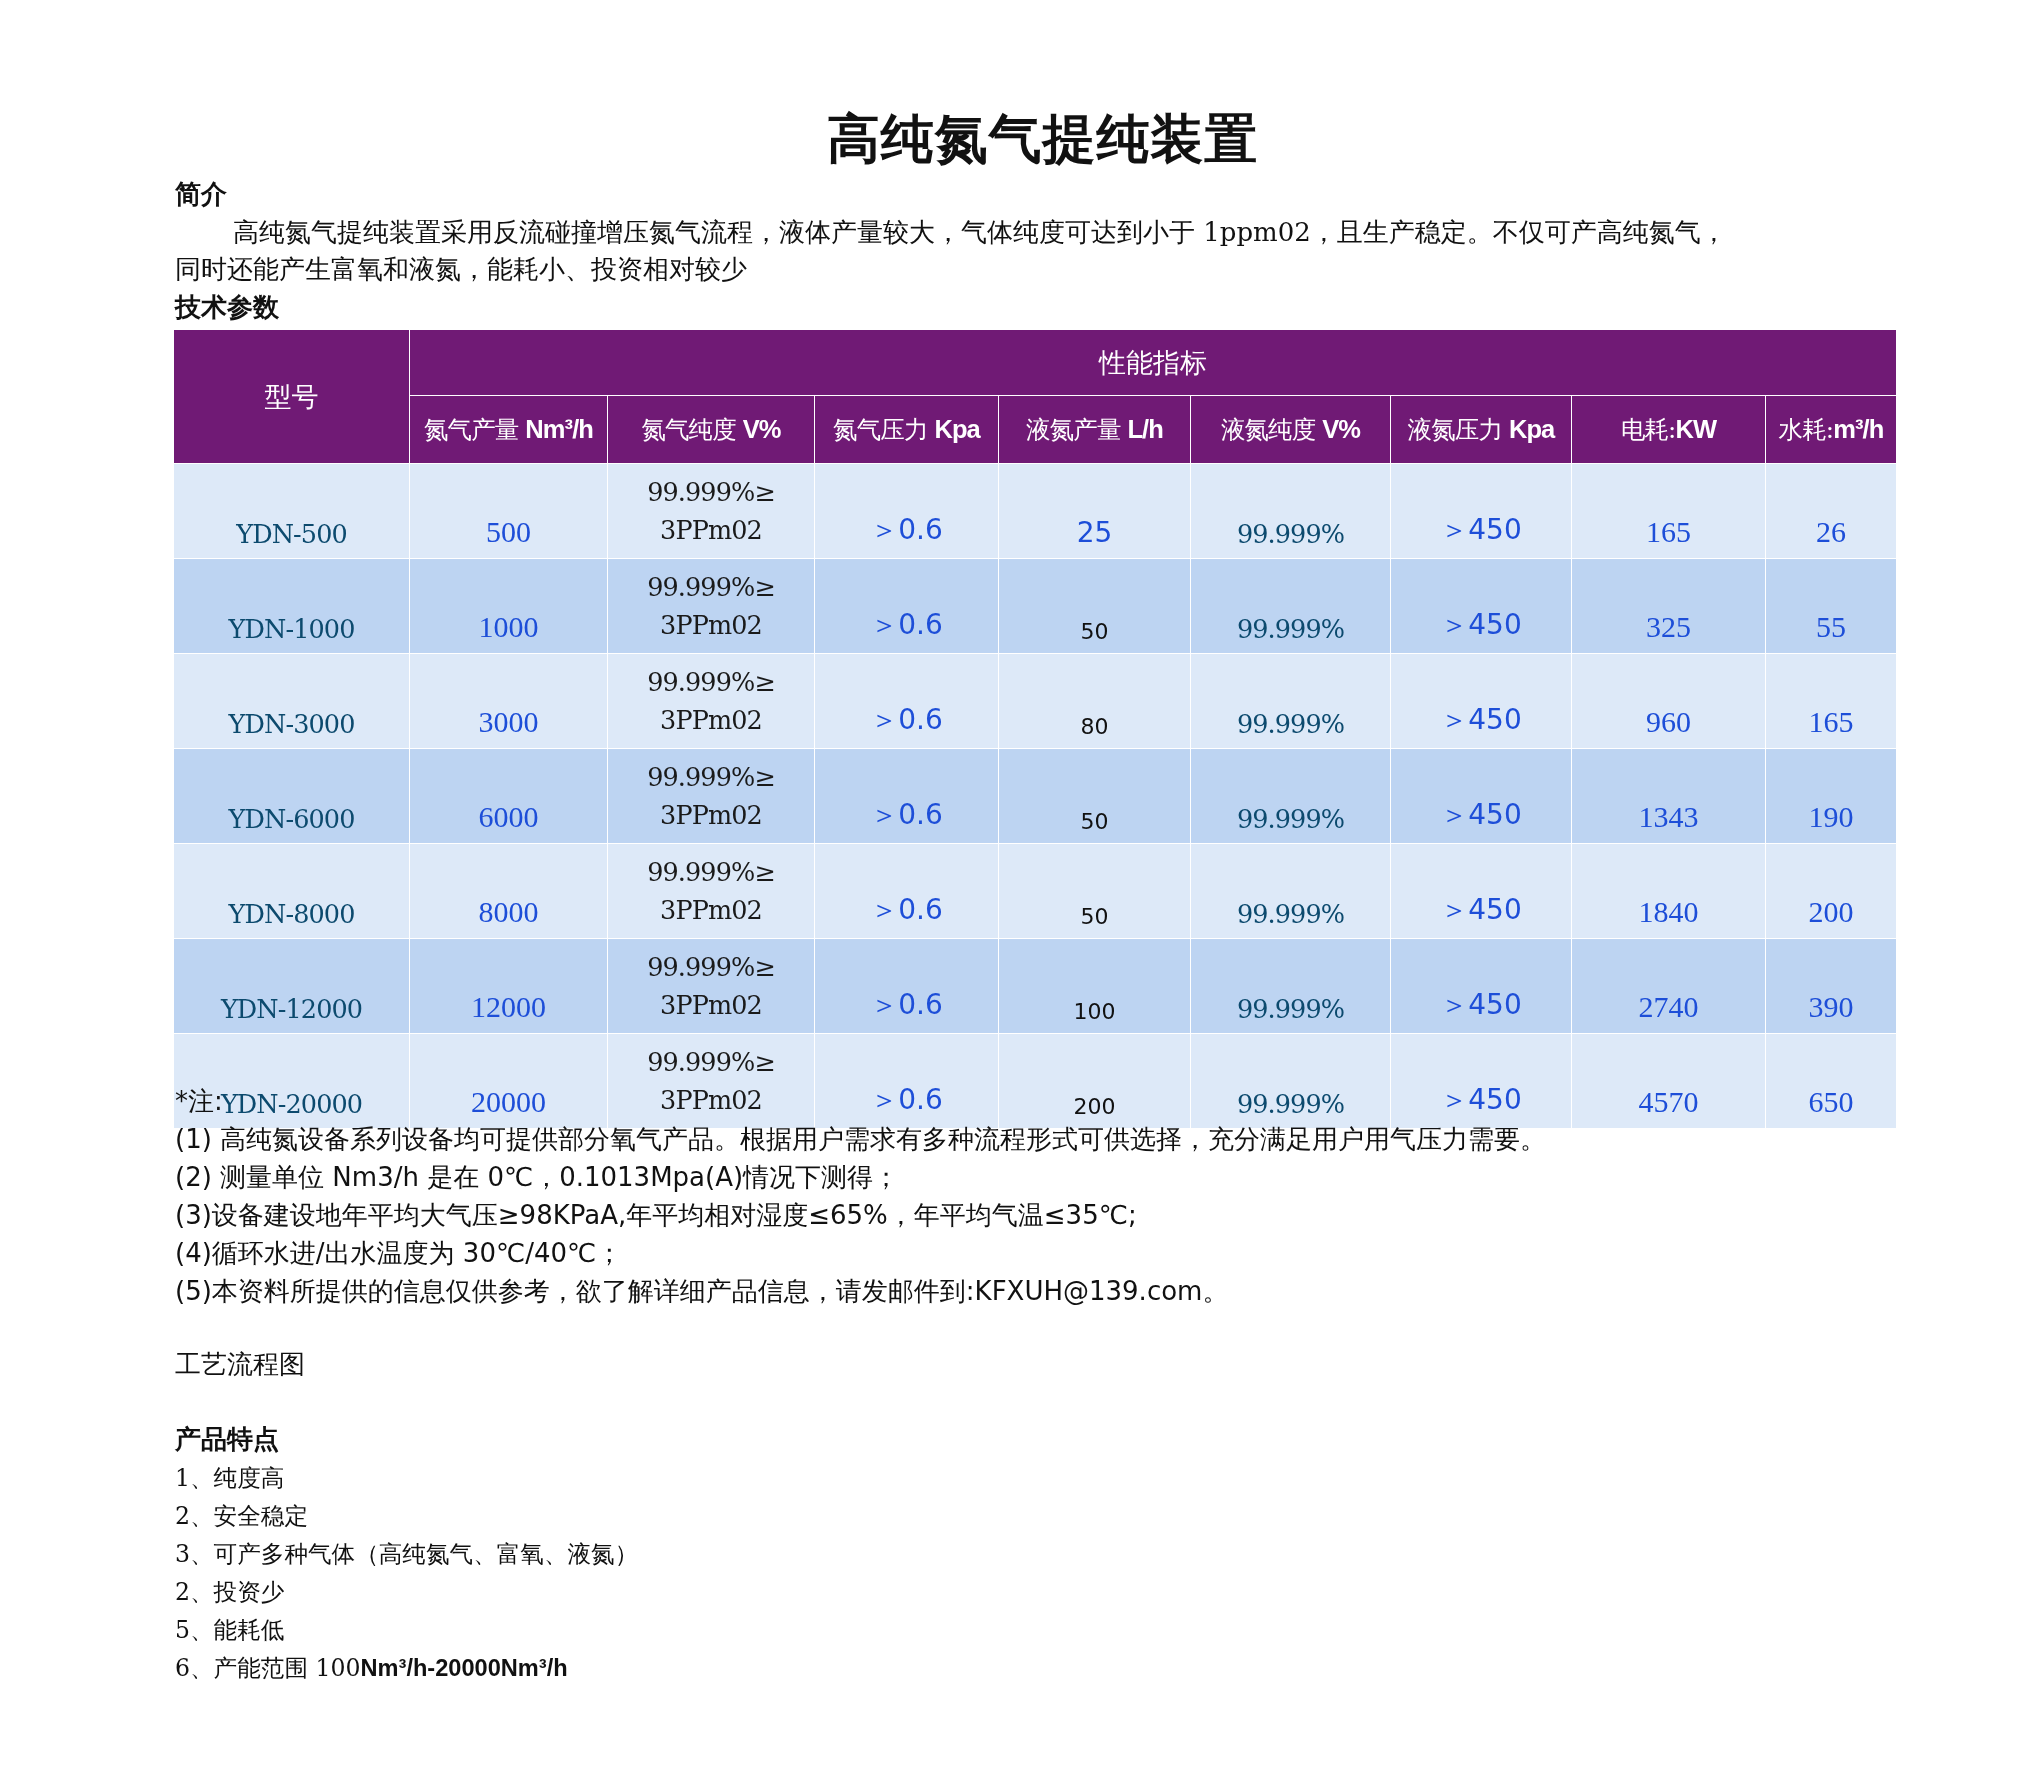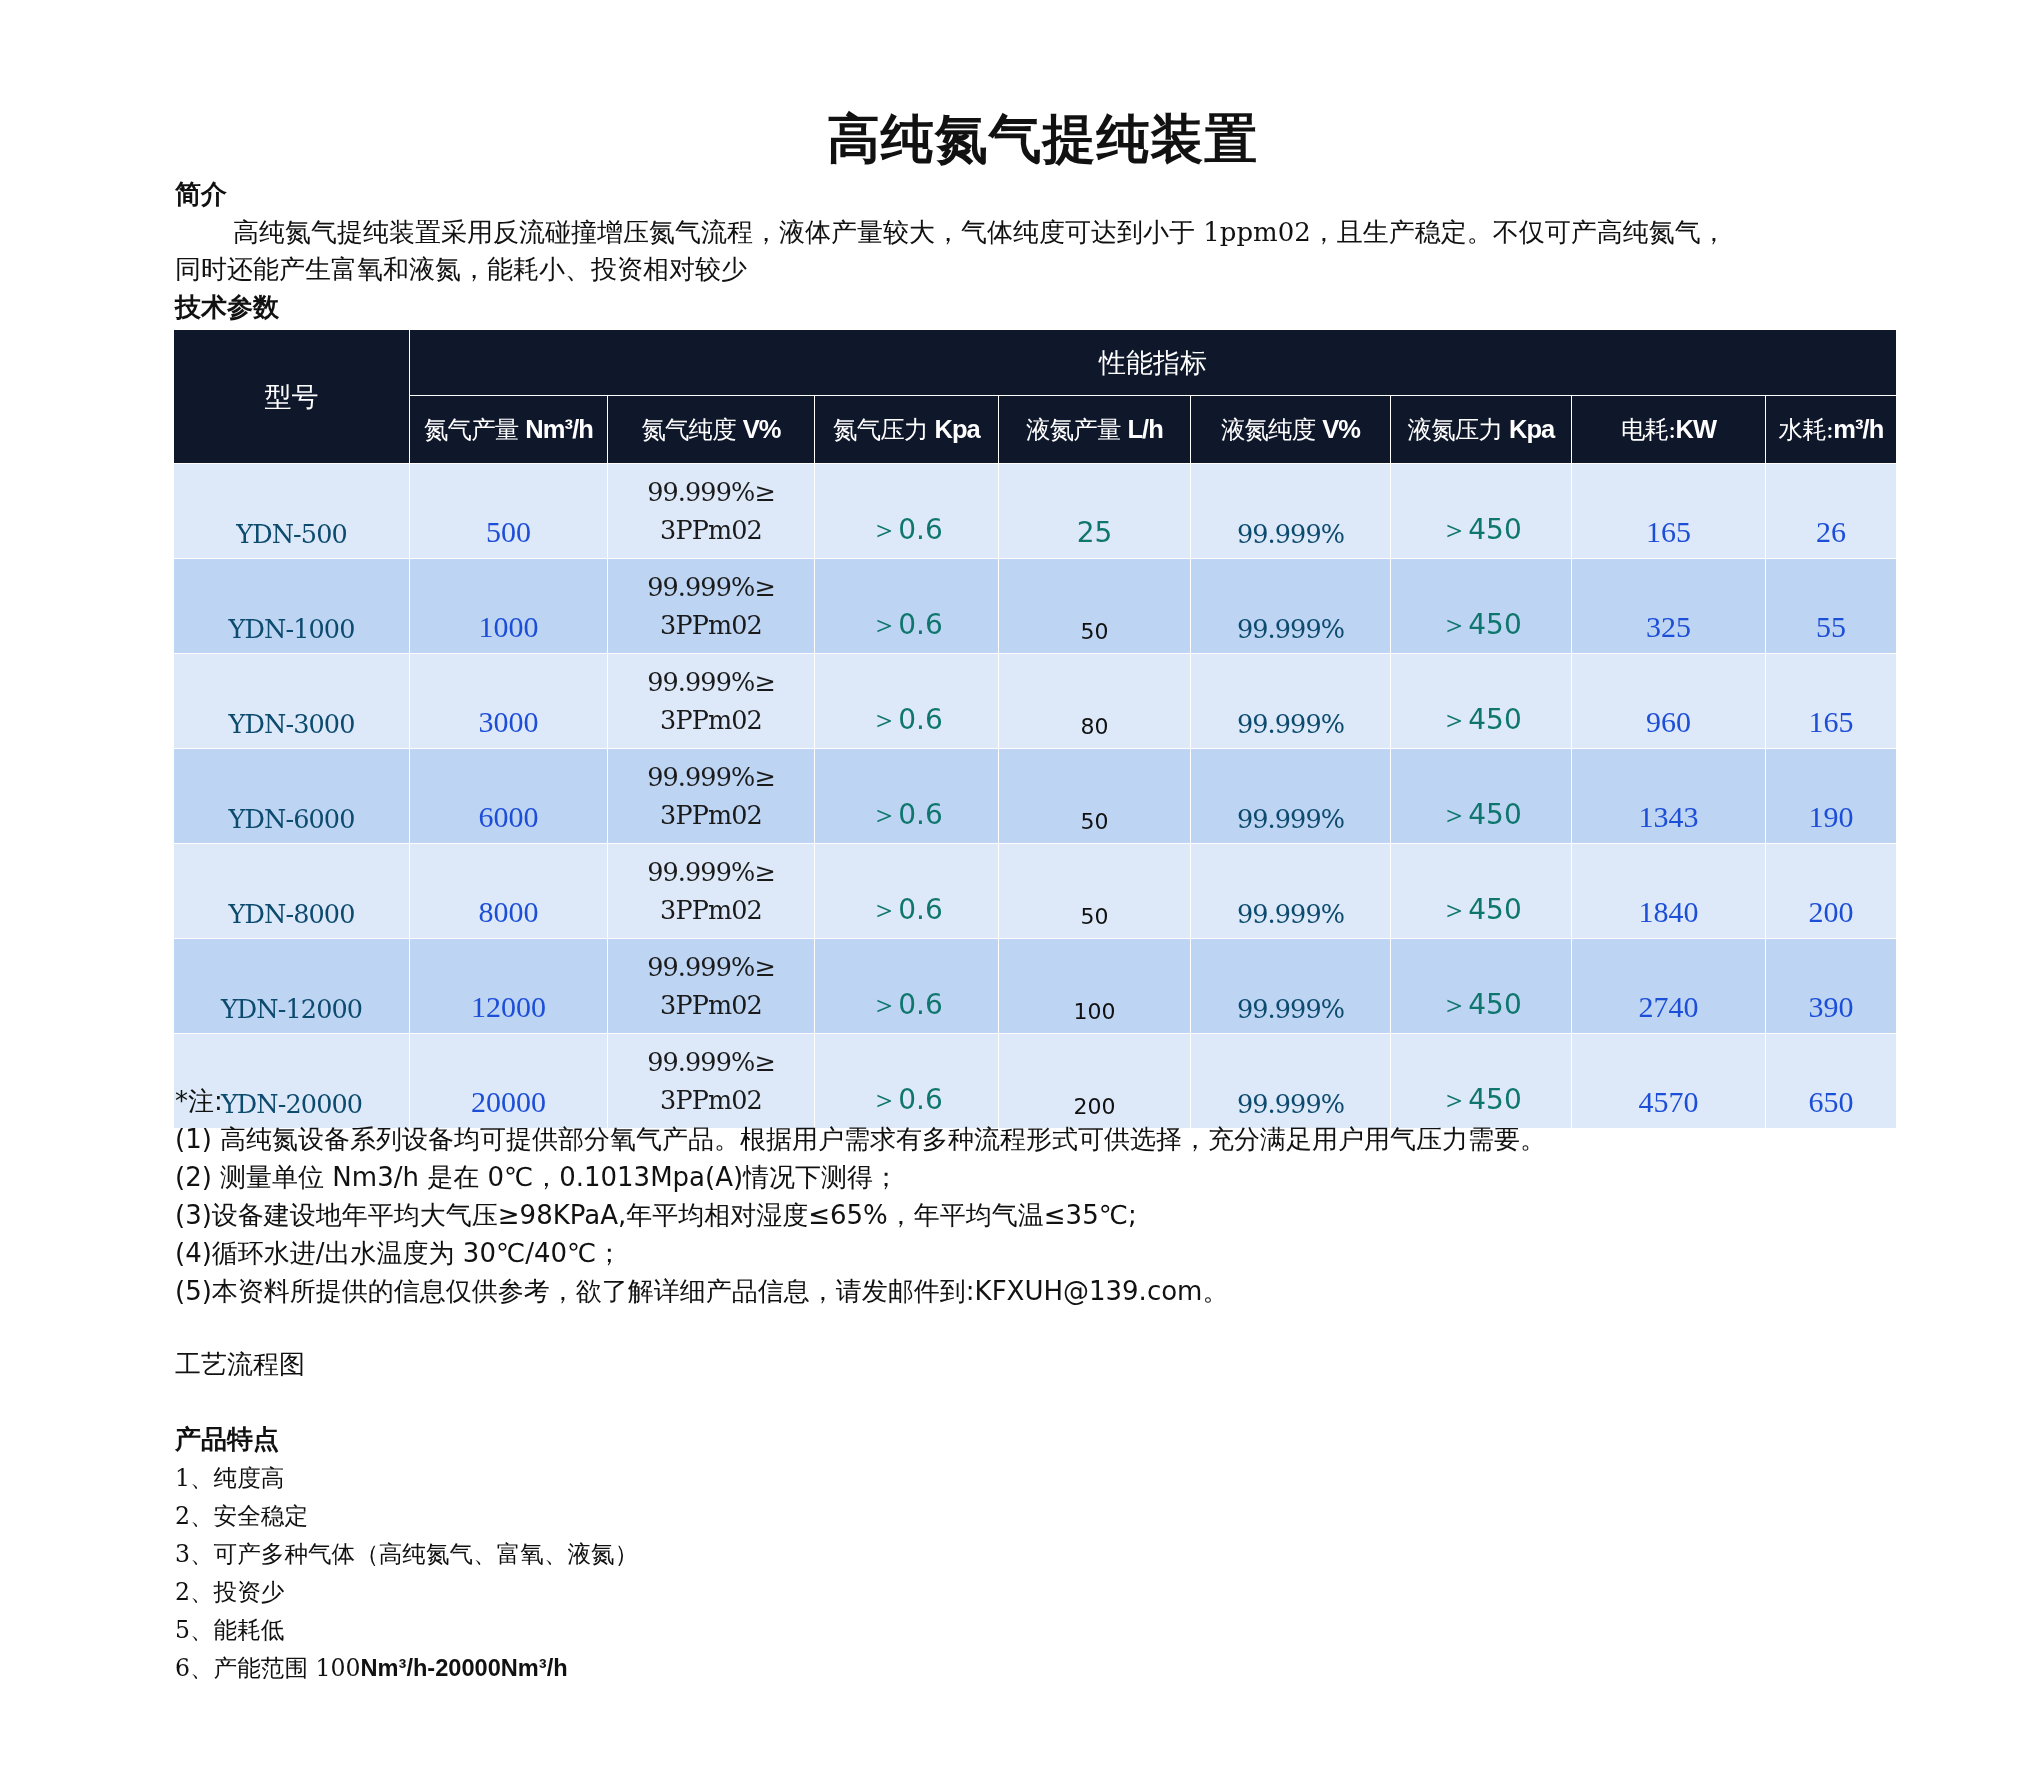--- a/index.html
+++ b/index.html
@@ -51,21 +51,21 @@
       table-layout: fixed;
     }
     .spec-table th, .spec-table td {
       border: 1.8px solid #ffffff;
       padding: 0;
       text-align: center;
       overflow: hidden;
       white-space: nowrap;
     }
     .spec-table thead th {
-      background: #0f172a;
+      background: #701a75;
       color: #ffffff;
       font-weight: normal;
     }
     .th-model {
       font-family: "DejaVu Serif", "Liberation Serif", serif;
       font-size: 27px;
       height: 133px;
     }
     .th-group {
       font-family: "DejaVu Serif", "Liberation Serif", serif;
@@ -102,21 +102,21 @@
       color: #1d4ed8;
     }
     .cell-sans-small {
       font-family: "DejaVu Sans", "Liberation Sans", sans-serif;
       font-size: 22px;
       color: #111111;
     }
     .cell-big {
       font-family: "DejaVu Sans", "Liberation Sans", sans-serif;
       font-size: 28px;
-      color: #0f766e;
+      color: #1d4ed8;
     }
     .purity-cell {
       font-family: "DejaVu Serif", "Liberation Serif", serif;
       font-size: 25.5px;
       line-height: 38px;
       letter-spacing: -0.9px;
       color: #1a1a1a;
       vertical-align: bottom;
     }
     .purity-cell div { display: block; }

